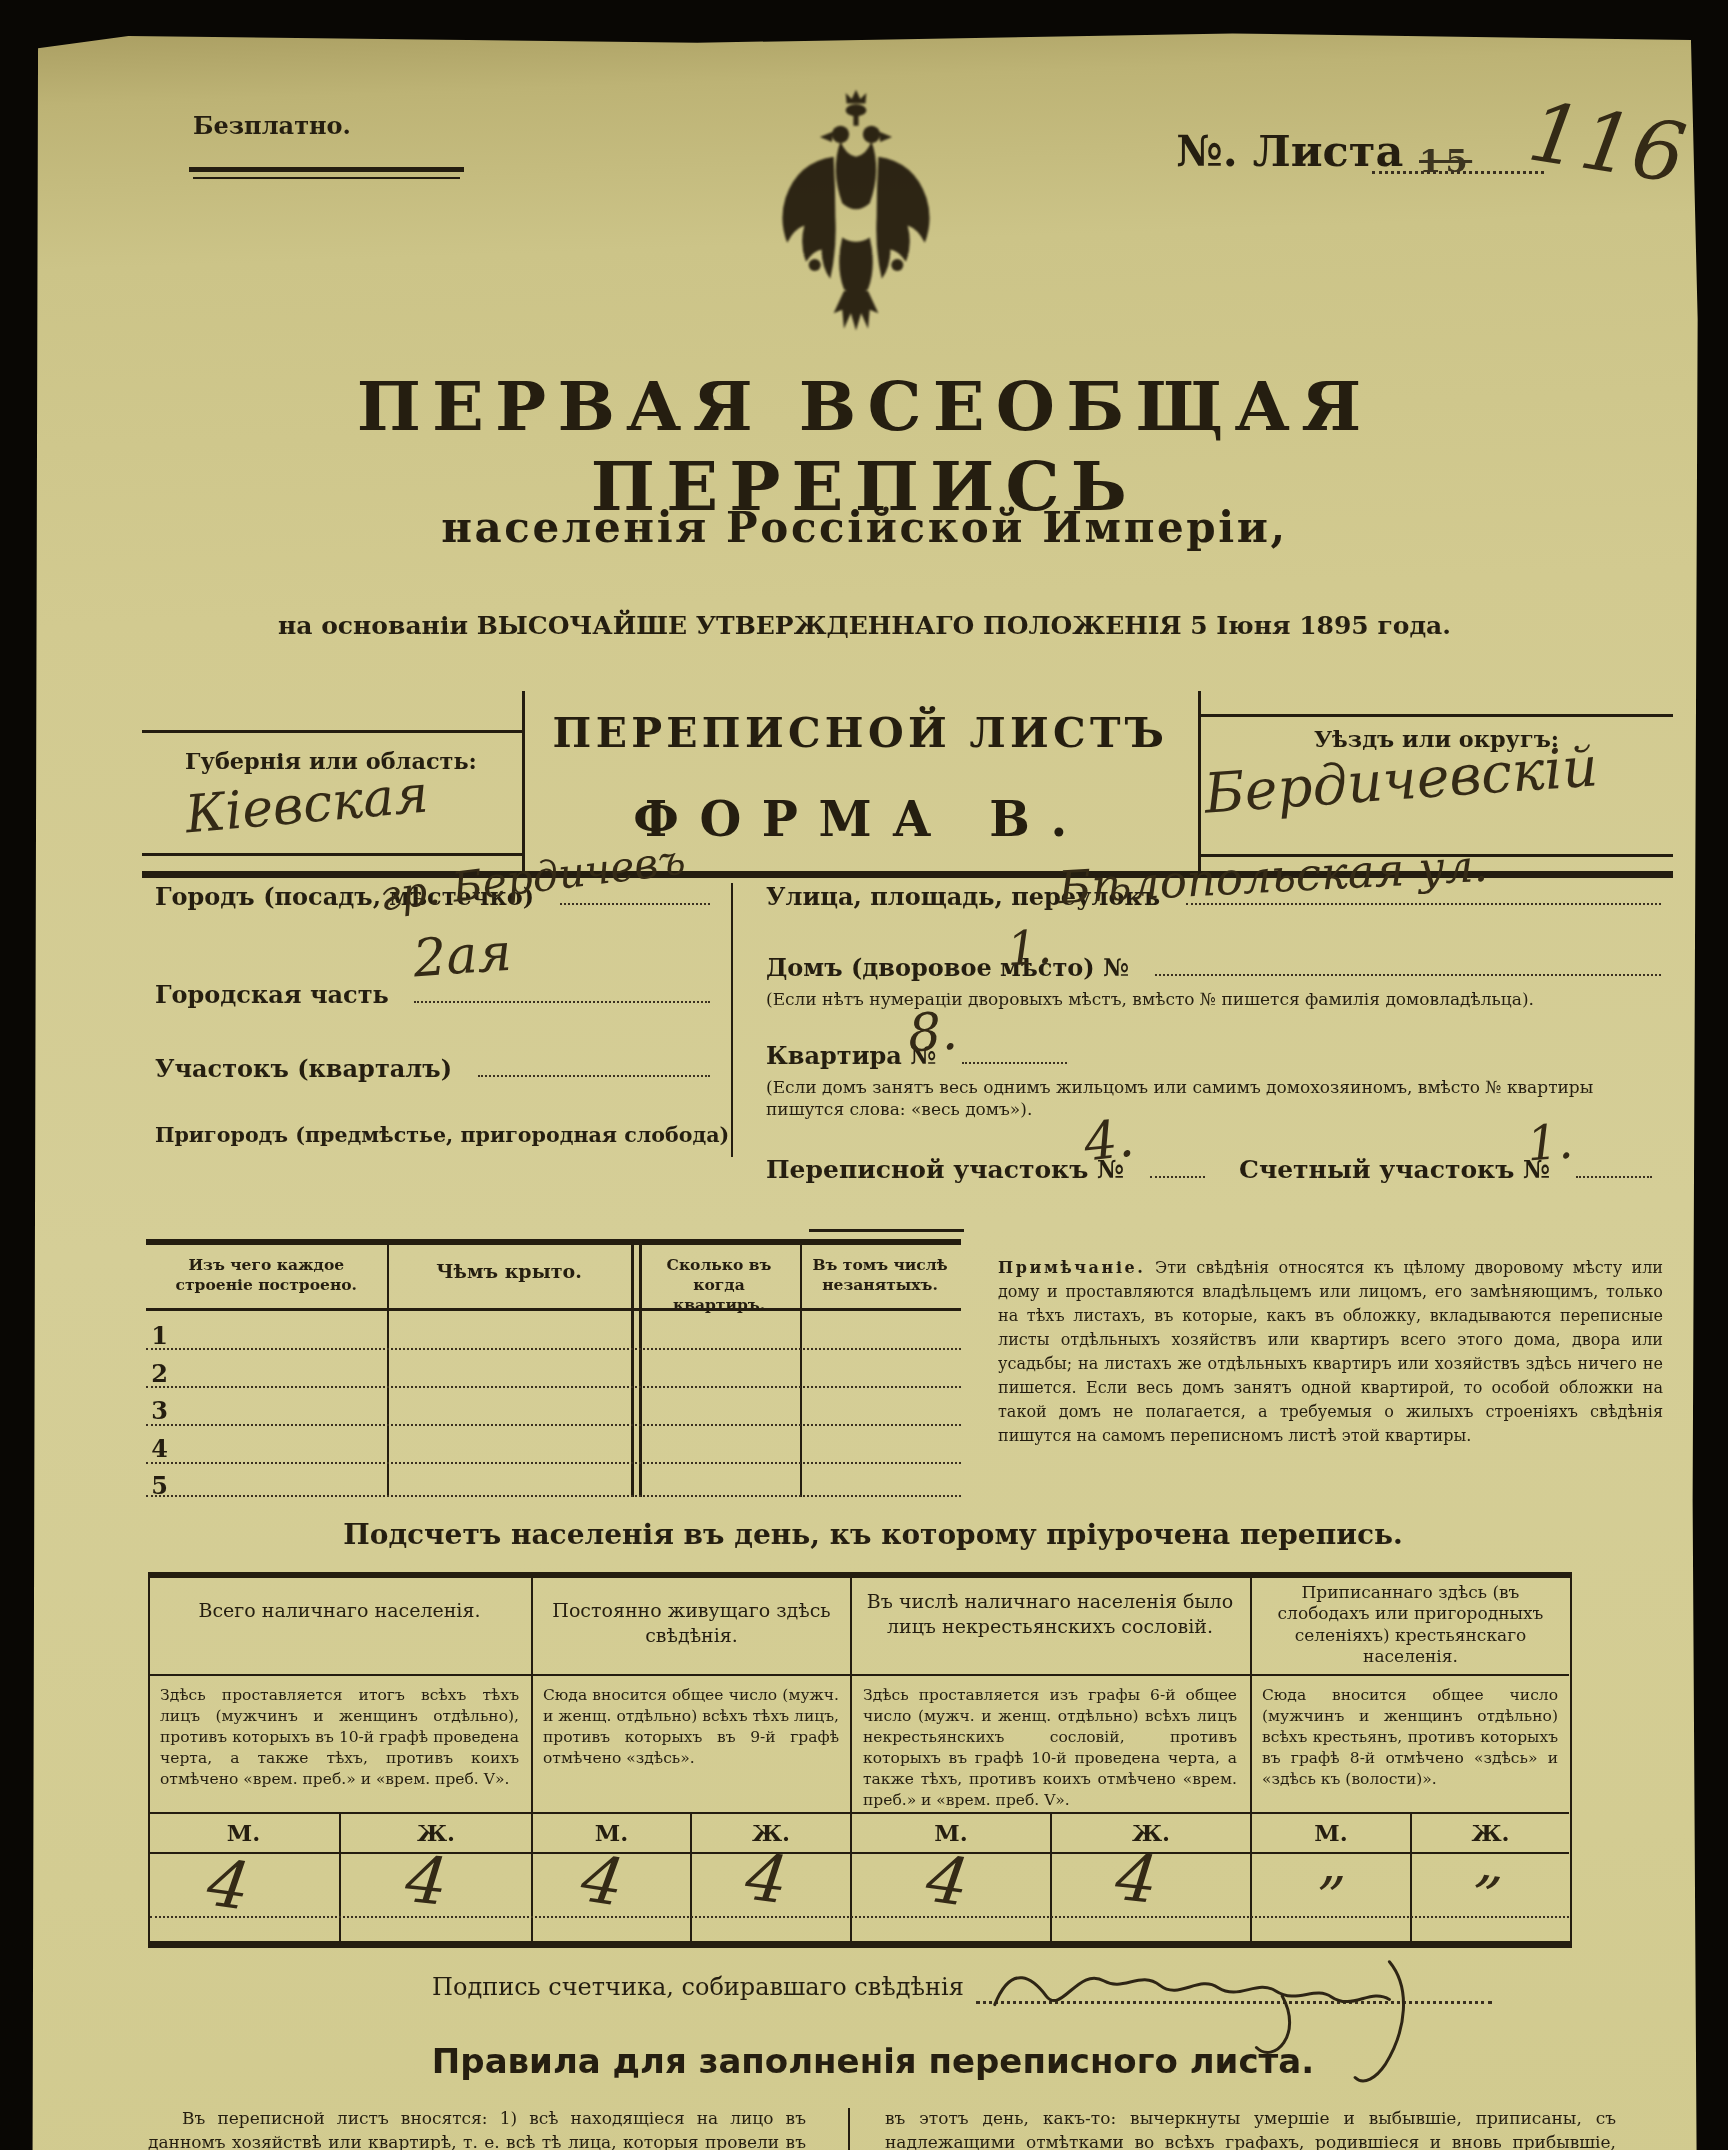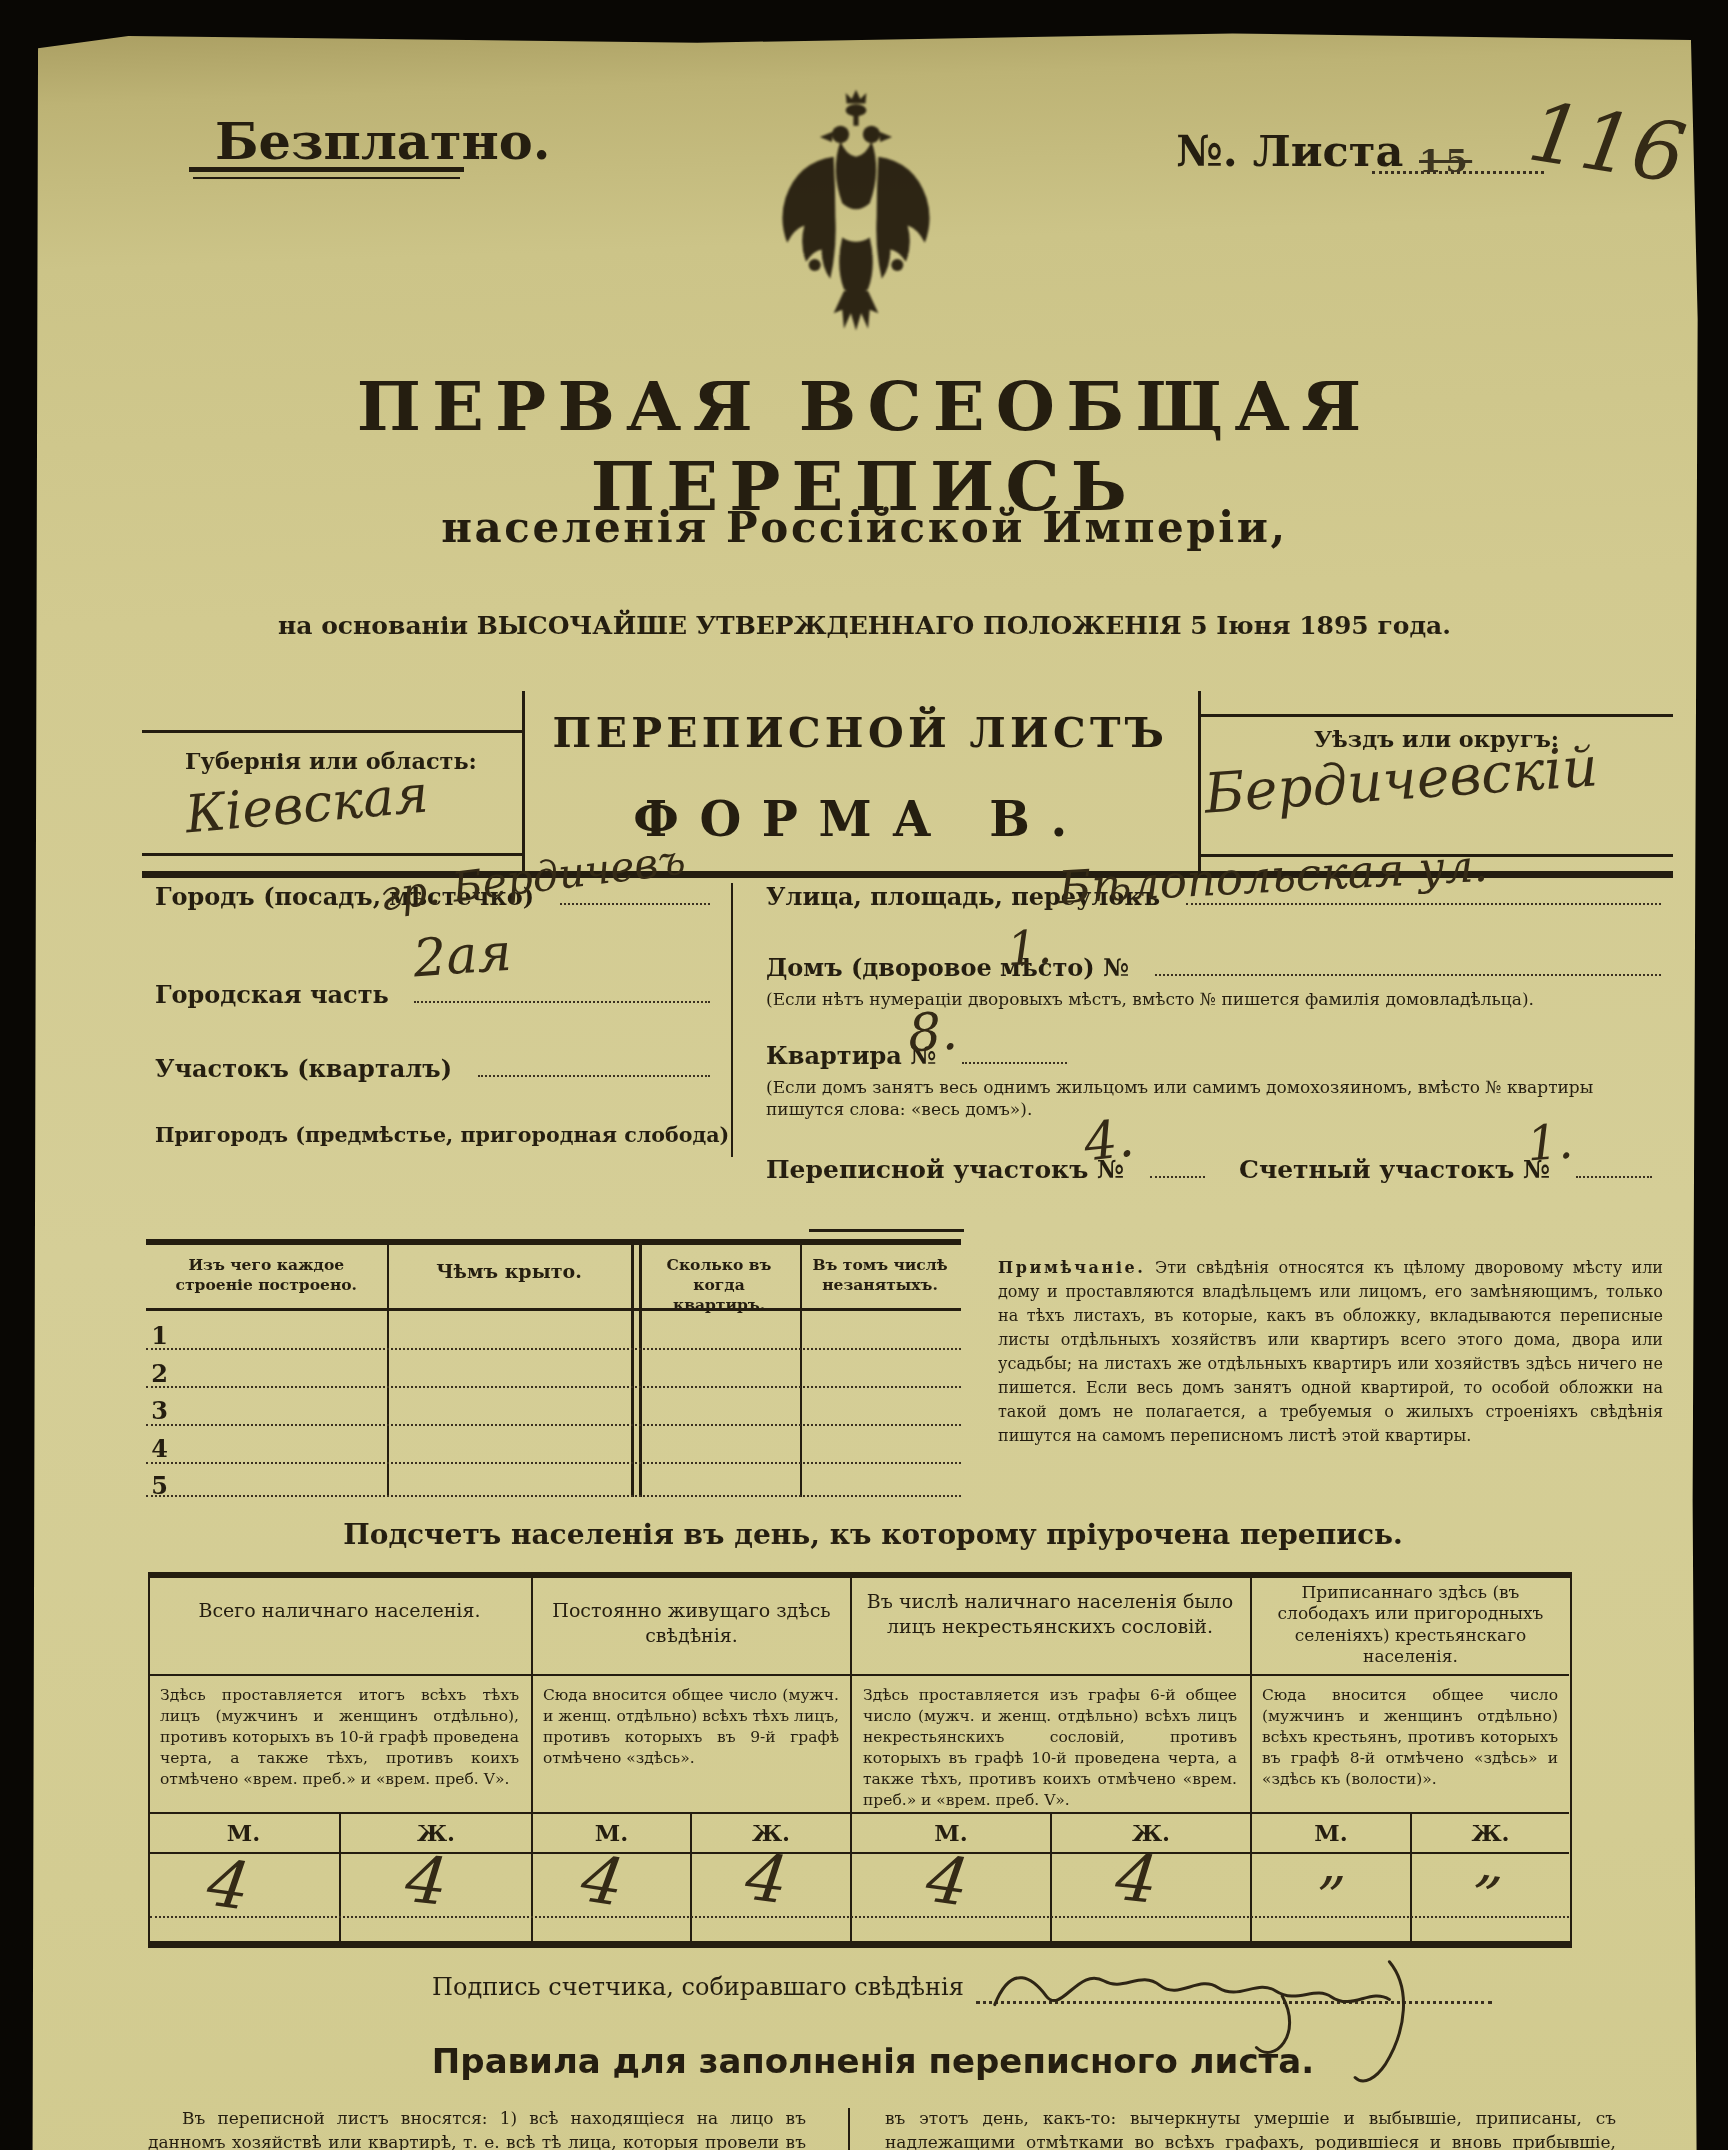--- a/index.html
+++ b/index.html
@@ -32,21 +32,21 @@
   .eagle{filter:blur(1.3px);opacity:0.92;}
   .sig{stroke:#2e2515;stroke-width:7;fill:none;stroke-linecap:round;}
 </style>
 </head>
 <body>
 
 <div class="stage">
   <div class="paper"></div>
   <div class="content">
 
-    <div class="abs" style="left:193px;top:111px;font-size:51px;font-weight:bold;margin-left:22px;">Безплатно.</div>
+    <div class="abs" style="left:193px;top:111px;font-size:24px;font-weight:bold;">Безплатно.</div>
     <div class="hline" style="left:189px;top:167px;width:275px;height:4.7px;"></div>
     <div class="hline" style="left:193px;top:177px;width:267px;height:2.2px;"></div>
 
     <svg class="abs eagle" style="left:770px;top:86px;" width="172" height="267" viewBox="0 0 200 310">
       <g fill="#20180b">
         <path d="M100 4 l5 11 7-7 -1 12 h-22 l-1-12 7 7 z"></path>
         <ellipse cx="100" cy="28" rx="12" ry="7"></ellipse>
         <rect x="97" y="32" width="6" height="14"></rect>
         <circle cx="82" cy="56" r="10"></circle>
         <path d="M73 53 l-15 6 14 6 z"></path>

